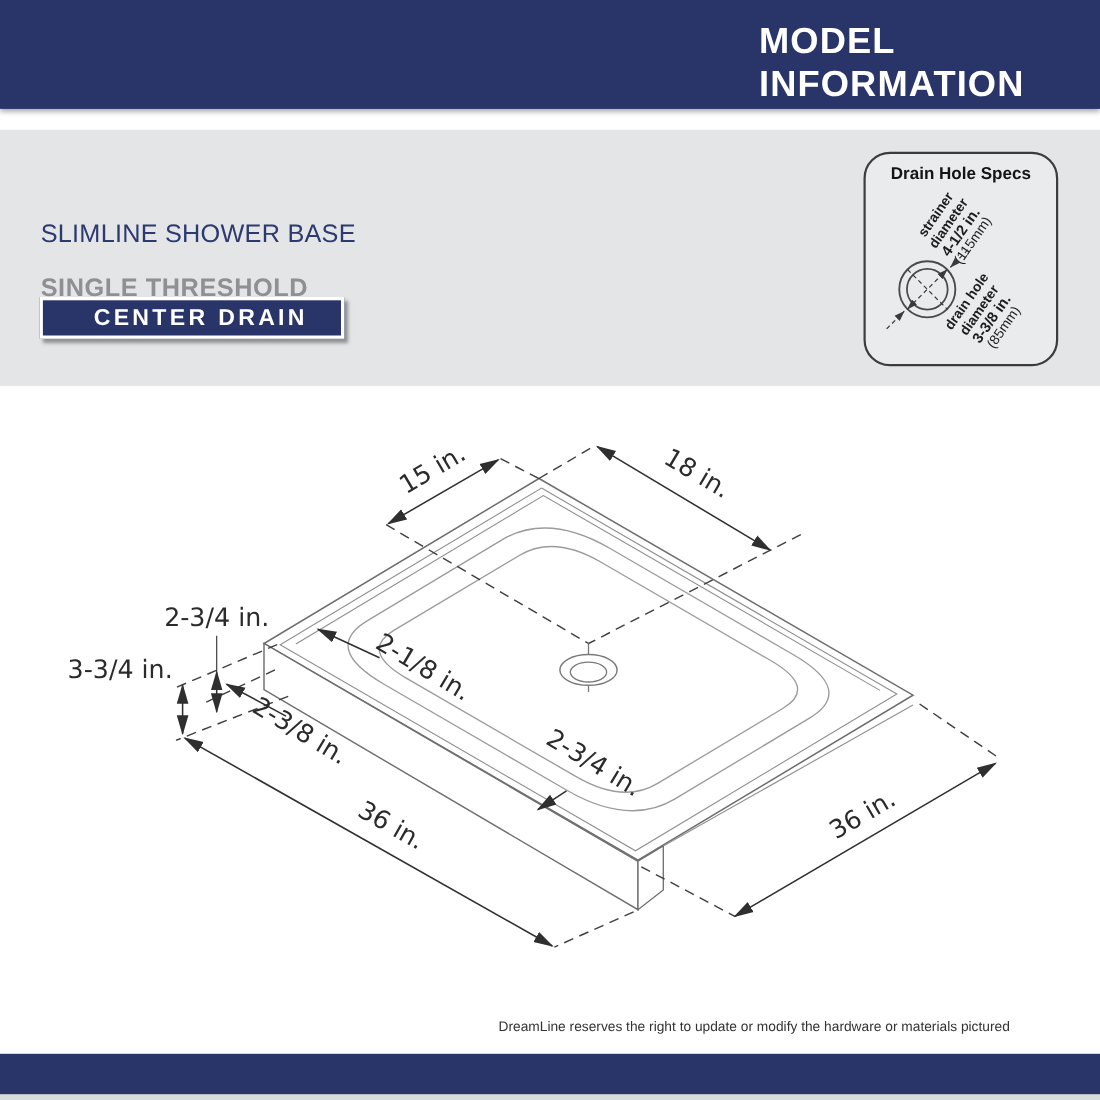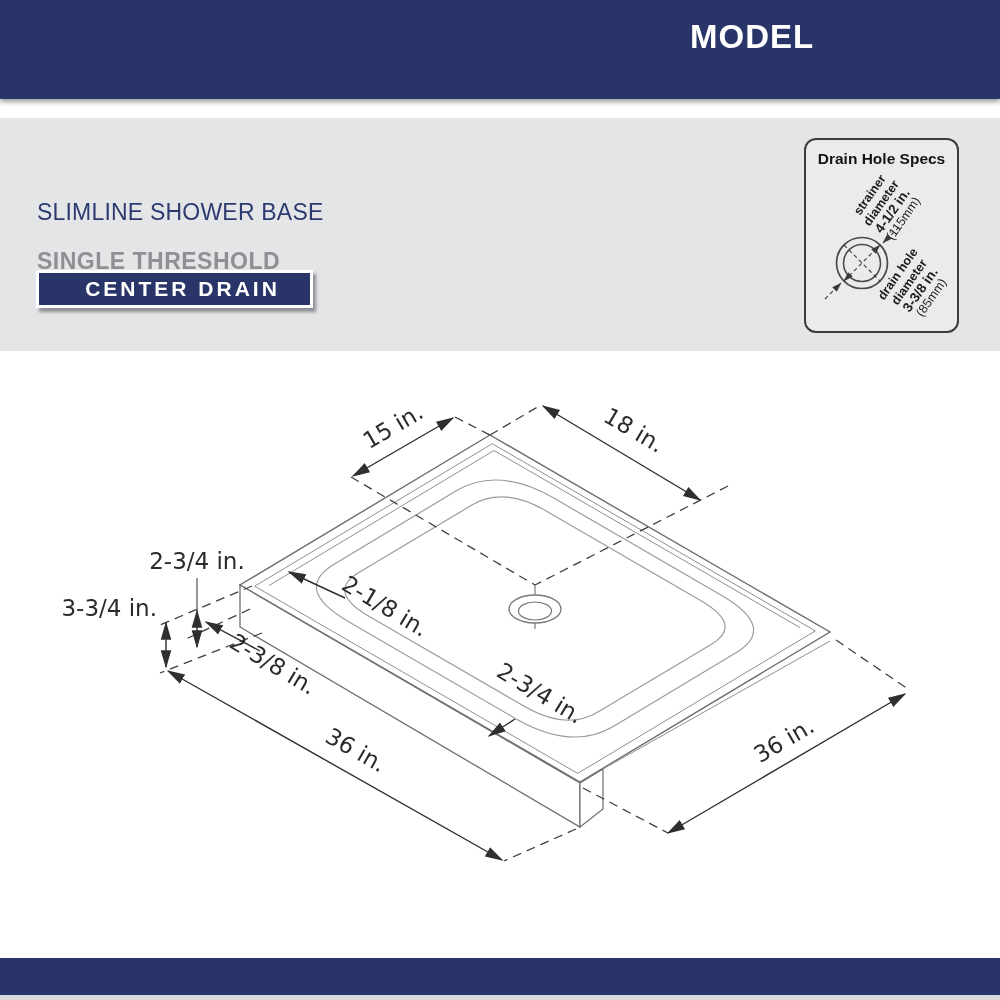--- a/index.html
+++ b/index.html
@@ -45,22 +45,22 @@
   }
   .drain-badge{
     position:absolute;left:36px;top:270px;width:277px;height:38px;
     background:var(--navy);border:3px solid #ffffff;
     box-shadow:3px 4px 3px rgba(60,60,65,.5);
     display:flex;align-items:center;justify-content:center;
     color:#ffffff;font-size:21px;font-weight:bold;letter-spacing:3px;padding-left:16px;
   }
   
   .specs-card{
-    position:absolute;left:785px;top:138px;width:155px;height:195px;
-    background:var(--card-gray);border:2px solid #3c3c3c;border-radius:12px;margin-left:19px;
+    position:absolute;left:785px;top:138px;width:177px;height:195px;
+    background:var(--card-gray);border:2px solid #3c3c3c;border-radius:24px;
   }
   .specs-title{
     position:absolute;left:0;top:10px;width:100%;text-align:center;
     color:#141414;font-size:15.5px;font-weight:bold;
   }
   .rot-text{
     position:absolute;width:110px;text-align:center;
     transform:rotate(-55deg);color:#1c1c1c;line-height:13.5px;
   }
   .rot-text .lbl{font-size:12.5px;font-weight:600;display:block;}
@@ -89,20 +89,21 @@
   }
 </style>
 </head>
 <body>
 
 <div class="page">
 
   <div class="top-bar">
     <div class="top-title">
       <div>MODEL</div>
+      <div>INFORMATION</div>
     </div>
   </div>
 
   <div class="info-band"></div>
   <div class="product-line">SLIMLINE SHOWER BASE</div>
   <div class="threshold-type">SINGLE THRESHOLD</div>
   <div class="drain-badge">CENTER DRAIN</div>
 
   <div class="specs-card">
     <div class="specs-title">Drain Hole Specs</div>
@@ -196,17 +197,18 @@
     <text text-anchor="middle" x="197" y="569">2-3/4 in.</text>
     <text text-anchor="end" x="157" y="616">3-3/4 in.</text>
     <text text-anchor="middle" transform="translate(381,613) rotate(31)">2-1/8 in.</text>
     <text text-anchor="middle" transform="translate(269,671) rotate(31)">2-3/8 in.</text>
     <text text-anchor="middle" transform="translate(536,700) rotate(31)">2-3/4 in.</text>
     <text text-anchor="middle" transform="translate(352,757) rotate(29.5)">36 in.</text>
     <text text-anchor="middle" transform="translate(788,747) rotate(-30.5)">36 in.</text>
   </svg>
 
   <div class="disclaimer">
+    <div>DreamLine reserves the right to update or modify the hardware or materials pictured</div>
   </div>
   <div class="bottom-bar"></div>
   <div class="bottom-strip"></div>
 
 </div>
 
 </body></html>

